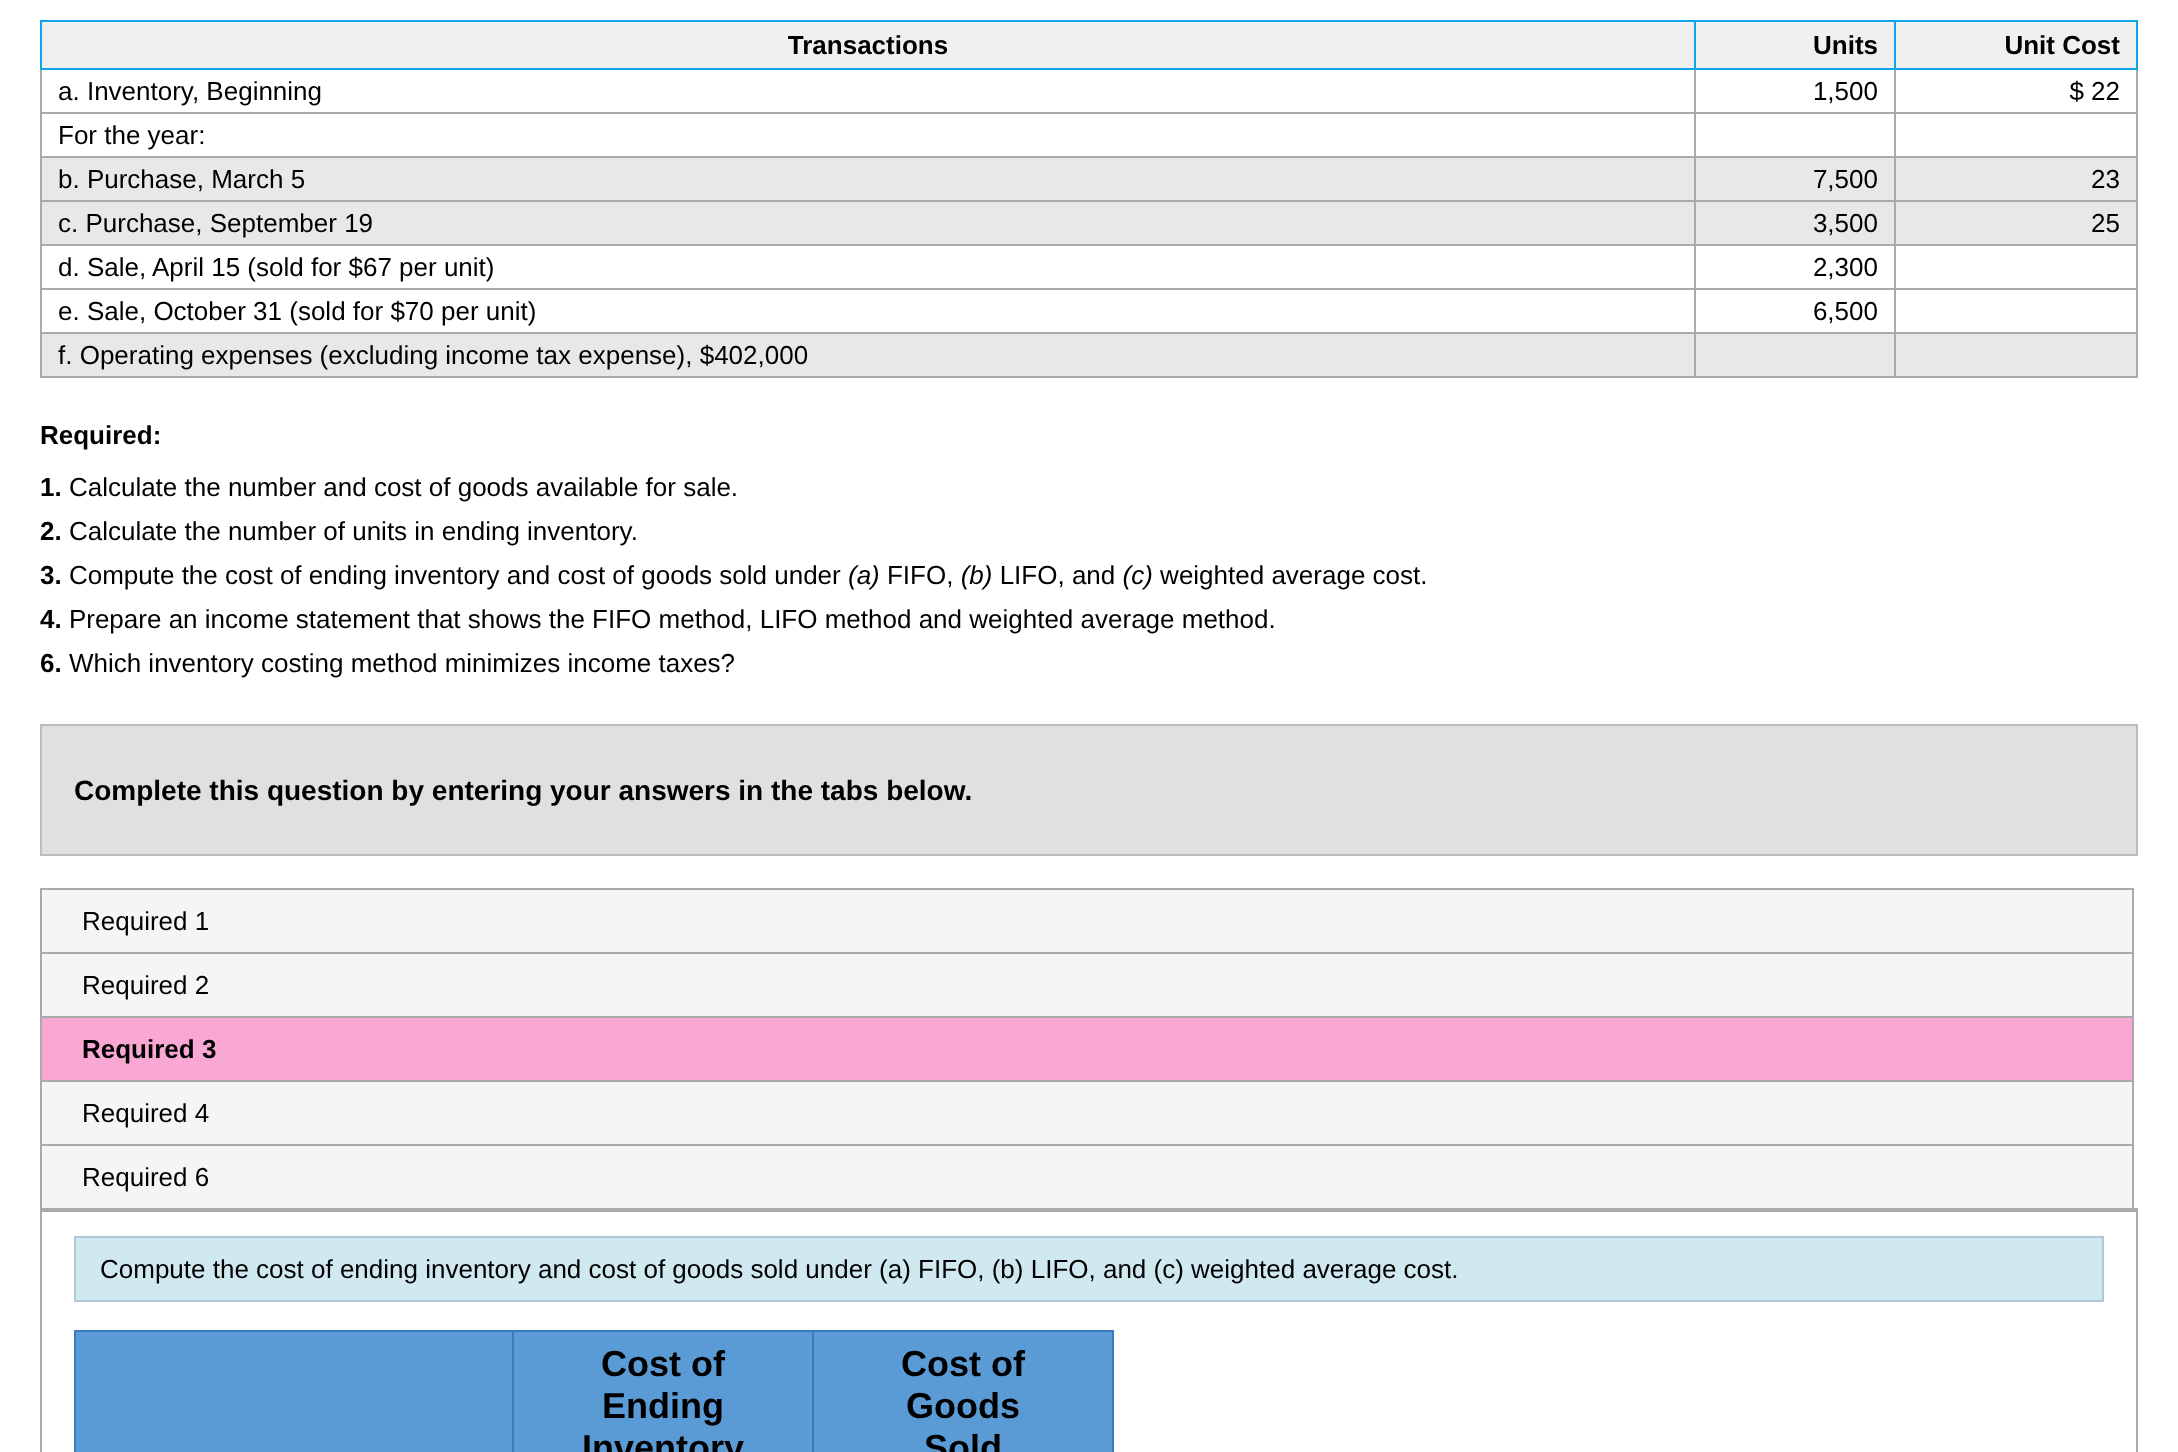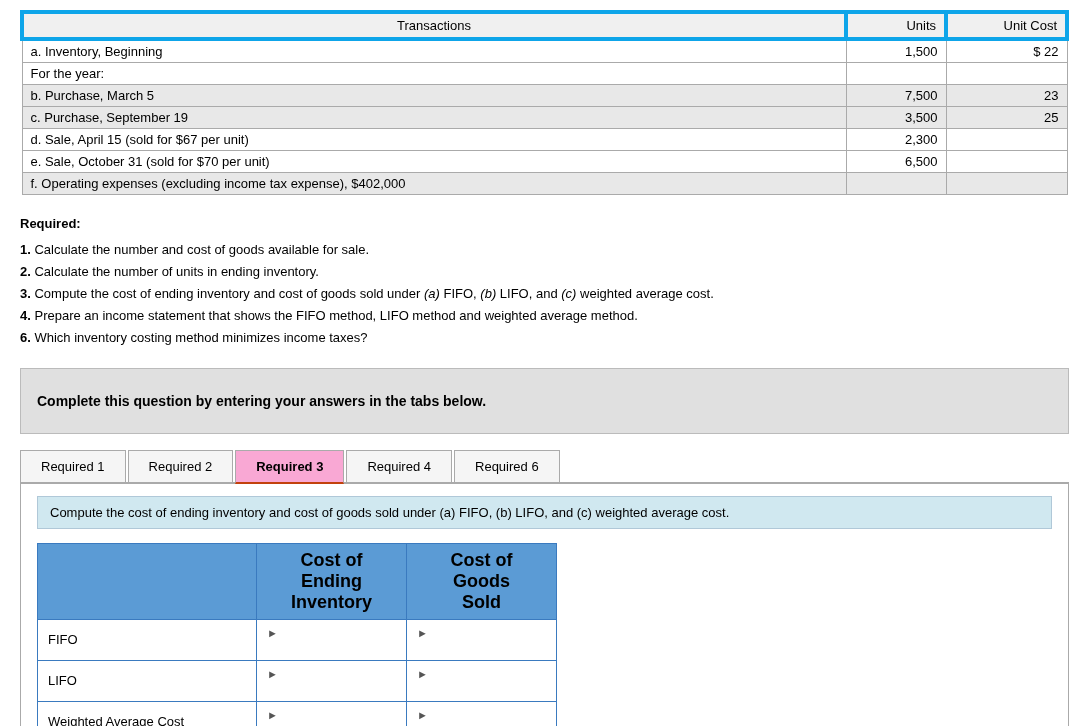--- a/index.html
+++ b/index.html
@@ -12,24 +12,24 @@
       width: 1089px;
     }
 
     
     .transactions-table {
       width: 100%;
       border-collapse: collapse;
       margin-bottom: 18px;
     }
     .transactions-table th {
-      border: 4px solid #0ea5e9;
+      border: 1px solid #0ea5e9;
       padding: 4px 8px;
       background: #f0f0f0;
-      font-weight: normal;
+      font-weight: bold;
       text-align: center;
     }
     .transactions-table td {
       border: 1px solid #aaa;
       padding: 3px 8px;
       vertical-align: top;
       margin-top: 24px;
     }
     .transactions-table .col-units {
       text-align: right;
@@ -65,21 +65,21 @@
       border: 1px solid #bbb;
       padding: 24px 16px;
       margin-bottom: 16px;
       font-weight: bold;
       font-size: 14px;
     }
 
     
     .tabs-container {
       display: flex;
-      flex-direction: row;
+      flex-direction: column;
       border-bottom: 2px solid #aaa;
       margin-bottom: 0;
     }
     .tab {
       padding: 8px 20px;
       border: 1px solid #aaa;
       border-bottom: none;
       background: #f5f5f5;
       cursor: pointer;
       margin-right: 2px;

